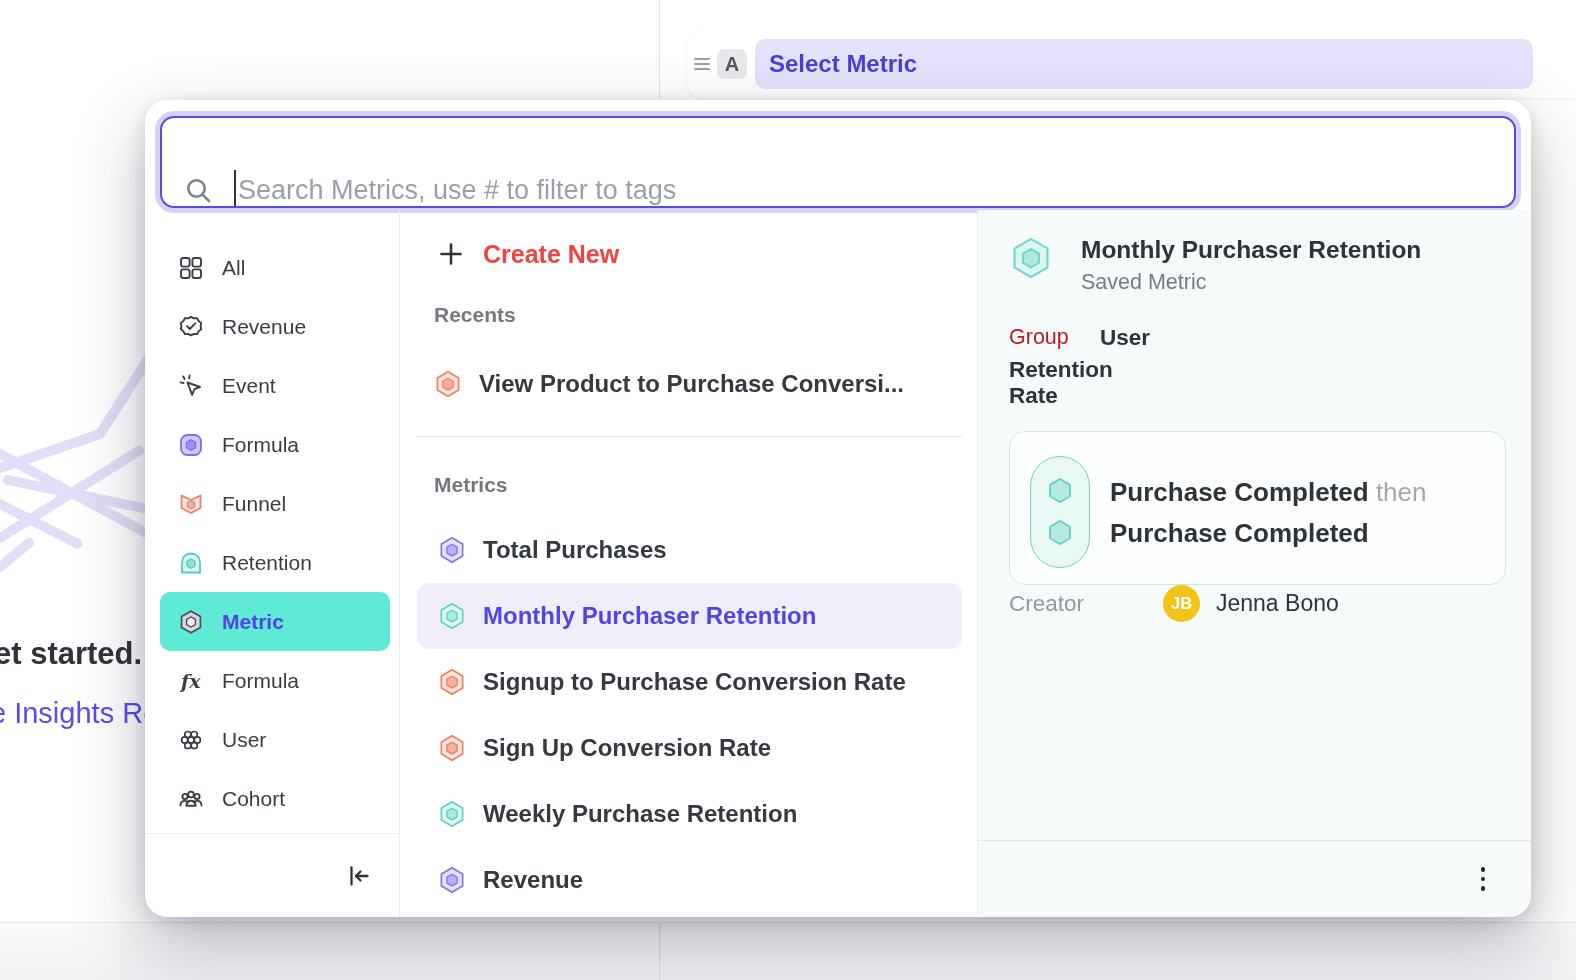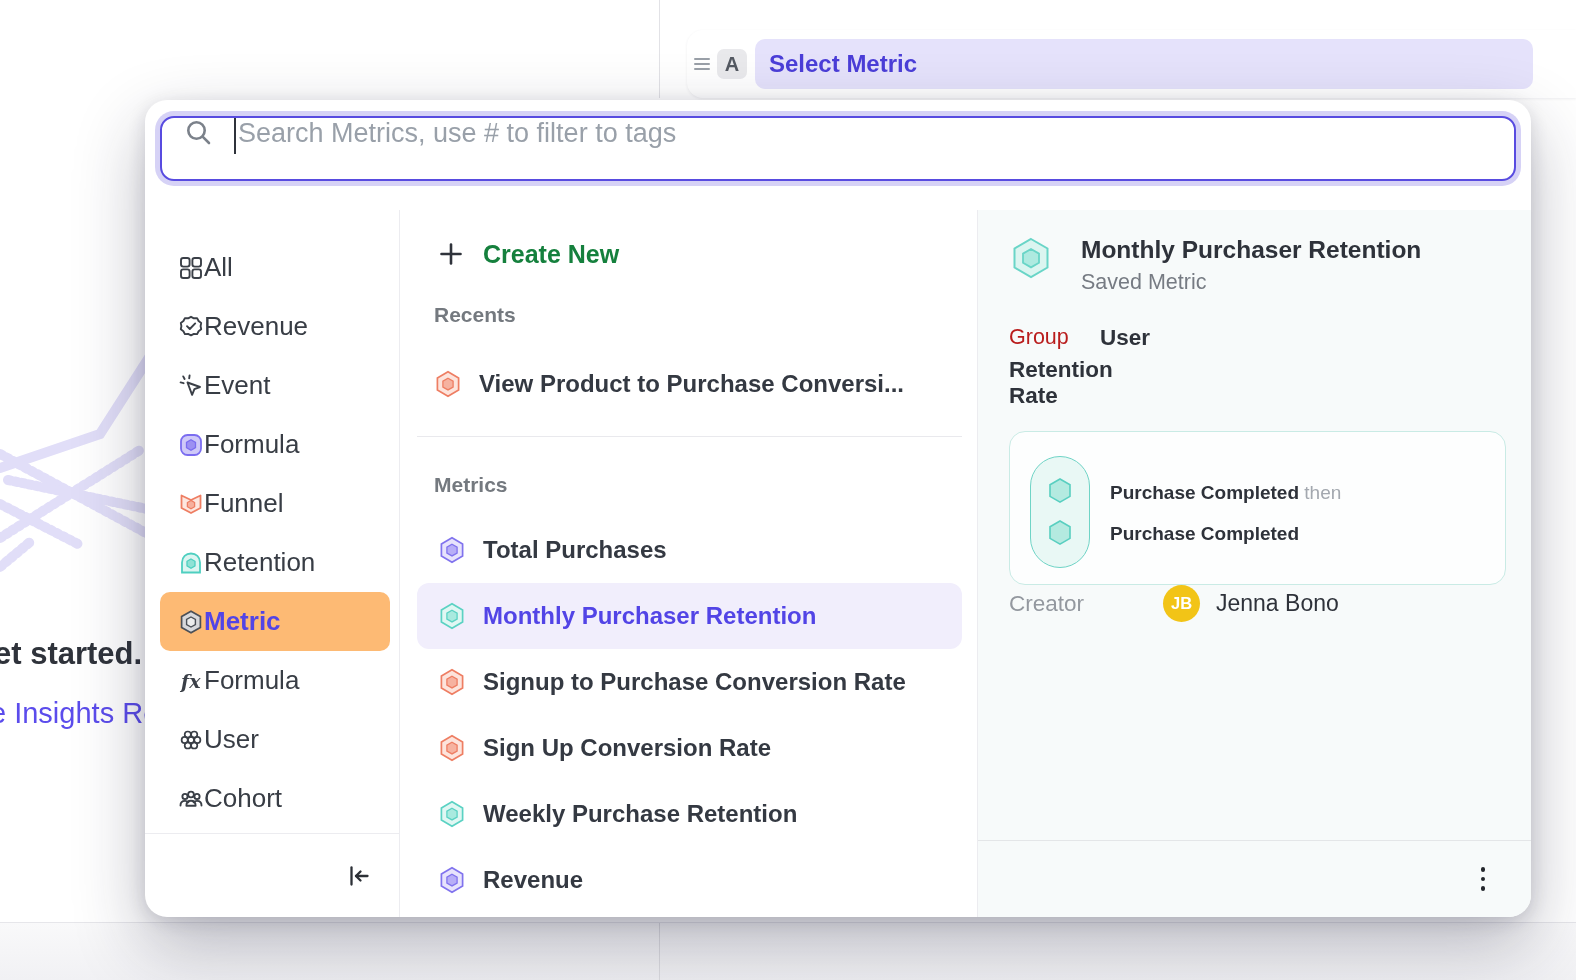--- a/index.html
+++ b/index.html
@@ -22,47 +22,47 @@
   .drag-handle i { display:block; height:2.2px; background:#9aa0a8; border-radius:1px; }
   .a-badge { width:30px; height:30px; margin-left:7px; border-radius:7px; background:#e9e9ec; color:#545962;
     font-size:20px; font-weight:700; display:flex; align-items:center; justify-content:center; }
   .select-pill { margin-left:8px; width:778px; height:50px; background:#e5e2fb; border-radius:10px;
     color:#4b3ed8; font-size:24px; font-weight:700; display:flex; align-items:center; padding-left:14px;text-align:center; }
 
   
   .modal { position:absolute; left:145px; top:100px; width:1386px; height:817px; background:#fff;
     border-radius:22px; box-shadow:0 28px 70px rgba(30,30,55,.30), 0 4px 18px rgba(30,30,55,.14); overflow:hidden; }
 
-  .search-box { position:absolute; left:15px; top:16px; width:1356px; height:65px; background:#fff;
+  .search-box { position:absolute; left:15px; top:16px; width:1356px; height:92px; background:#fff;
     border:2px solid #584be0; border-radius:14px; box-shadow:0 0 0 5px #d6d2f6;
-    display:flex; align-items:flex-start; padding-left:22px; }
+    display:flex; align-items:flex-end; padding-left:22px; }
   .search-box svg { flex:0 0 auto; }
   .text-caret { width:2px; height:36px; background:#2f333b; margin-left:20px; }
   .search-input { flex:1; border:none; outline:none; font-size:27px; color:#2e323a; margin-left:2px;
     font-family:"Liberation Sans", sans-serif; background:transparent; }
   .search-input::placeholder { color:#99a0a9; }
 
   .modal-body { position:absolute; left:0; top:110px; width:1386px; height:707px; display:flex; }
 
   
   .sidebar { width:255px; border-right:1px solid #ececf0; position:relative; padding-top:28px; }
   .sb-item { height:59px; margin:0 9px 0 15px; border-radius:10px; display:flex; align-items:center; padding-left:18px; cursor:pointer; }
   .sb-item .sb-icon { width:26px; height:26px; display:flex; align-items:center; justify-content:center; }
-  .sb-item .sb-label { font-size:26px; font-weight:500; color:#383d45; }
-  .sb-item.selected { background:#fdba74; }
+  .sb-item .sb-label { margin-left:18px; font-size:21px; font-weight:500; color:#383d45; }
+  .sb-item.selected { background:#5eead4; }
   .sb-item.selected .sb-label { color:#5244e6; font-weight:600; }
   .sb-footer { position:absolute; left:0; bottom:0; width:255px; height:84px; border-top:1px solid #ececf0;
     display:flex; align-items:center; justify-content:flex-end; padding-right:28px; }
   .stroke-ic { fill:none; stroke:#3a3f47; stroke-width:1.9; stroke-linecap:round; stroke-linejoin:round; }
 
   
   .mid { width:578px; border-right:1px solid #ececf0; padding:20px 16px 0 34px; }
   .create-row { height:48px; display:flex; align-items:center; cursor:pointer; }
   .create-row .plus { width:26px; height:26px; margin-left:4px; }
-  .create-row .lbl { margin-left:19px; font-size:25px; font-weight:700; color:#15803d; }
+  .create-row .lbl { margin-left:19px; font-size:25px; font-weight:700; color:#ef4444; }
   .sec-header { margin-top:24px; font-size:21px; line-height:26px; font-weight:600; color:#74797f; }
   .recent-row { margin-top:28px; height:56px; display:flex; align-items:center; cursor:pointer; }
   .mid-divider { margin:24px 0 0 -17px; width:545px; border-top:1px solid #e9e9ed; }
   .sec-header.metrics { margin-top:35px; }
   .metric-rows { margin-top:19px; margin-left:-17px; width:545px; }
   .m-row { height:66px; border-radius:12px; display:flex; align-items:center; padding-left:21px; cursor:pointer; }
   .m-row .hex { width:28px; height:28px; flex:0 0 auto; }
   .m-row .m-label, .recent-row .m-label { margin-left:17px; font-size:24px; font-weight:600; color:#343942; white-space:nowrap; }
   .m-row.selected { background:#f1eefc; }
   .m-row.selected .m-label { color:#5244e6; }
@@ -84,21 +84,21 @@
   .d-info .lab { font-size:21.5px; color:#b91c1c; }
   .d-info .val { font-size:22.5px; font-weight:700; color:#2e323a; }
   .d-card { margin:22px 9px 0 15px; background:#fdfefe; border:1.5px solid #c9ebe5; border-radius:16px; padding:12px 12px 16px 12px; }
   .d-card-head { display:flex; align-items:center; }
   .dashed-ic { width:48px; height:48px; border:2px dashed #7ed8ca; border-radius:12px; display:flex; align-items:center; justify-content:center; }
   .d-card-head .name { margin-left:22px; font-size:24px; font-weight:700; color:#2e323a; }
   .d-card-body { margin-top:12px; padding-left:8px; display:flex; }
   .step-pill { width:60px; height:112px; border:1.6px solid #6fd4c6; background:#e9f8f5; border-radius:30px;
     display:flex; flex-direction:column; align-items:center; justify-content:center; gap:12px; }
   .step-text { margin-left:20px; padding-top:16px; }
-  .step-text .line { font-size:19px; font-weight:700; color:#2e323a; line-height:41px; white-space:nowrap; }
+  .step-text .line { font-size:26px; font-weight:700; color:#2e323a; line-height:41px; white-space:nowrap; }
   .step-text .conn { font-weight:500; color:#a3a8af; }
   .creator-row { padding-left:15px; display:flex; align-items:center; }
   .creator-row .lab { font-size:22.5px; color:#93989f; width:154px; }
   .avatar { width:37px; height:37px; border-radius:50%; background:#f2c417; color:#fff; font-size:16.5px; font-weight:700;
     display:flex; align-items:center; justify-content:center; }
   .creator-row .name { margin-left:16px; font-size:23px; font-weight:500; color:#2e323a; }
   .d-footer { position:absolute; left:0; right:0; bottom:0; height:77px; border-top:1px solid #e4e6e8;
     display:flex; align-items:center; justify-content:flex-end; padding-right:40px; }
   .kebab { display:flex; flex-direction:column; gap:5px; cursor:pointer; padding:6px; }
   .kebab i { width:4.5px; height:4.5px; border-radius:50%; background:#23262c; }

